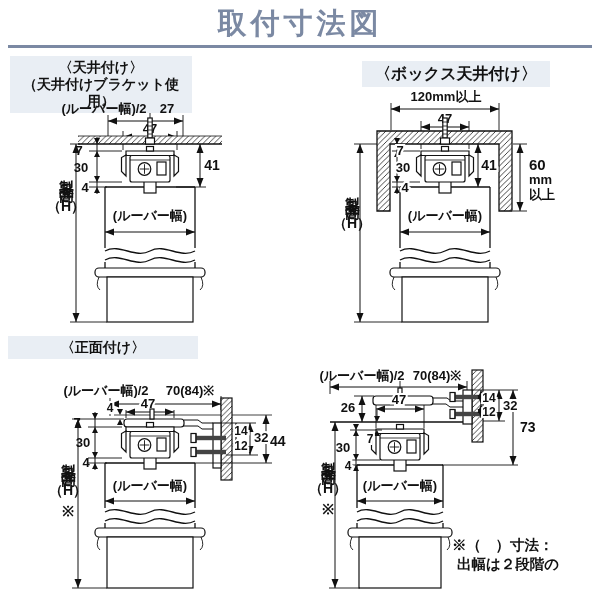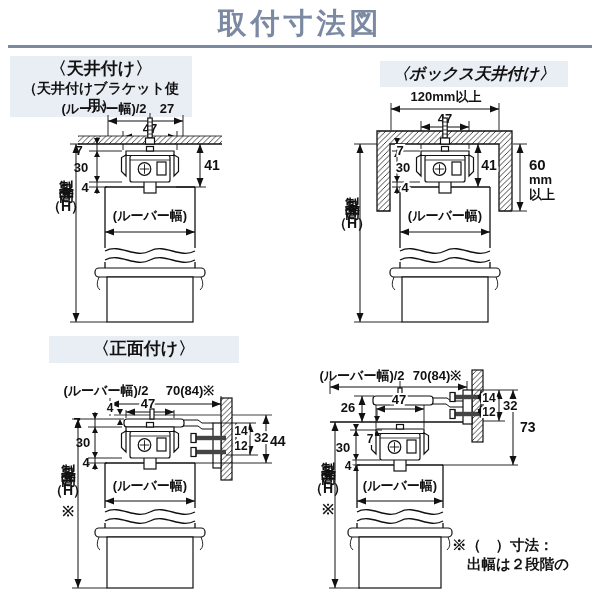--- a/index.html
+++ b/index.html
@@ -3,30 +3,30 @@
 <meta charset="utf-8">
 <style>
   html,body{margin:0;padding:0;background:#fff;}
   #stage{position:relative;width:600px;height:600px;background:#fff;overflow:hidden;
          font-family:"Liberation Sans",sans-serif;color:#111;}
   .abs{position:absolute;}
   #title{top:4px;left:0;width:600px;text-align:center;font-size:29px;font-weight:700;
          letter-spacing:4px;color:#7b89a3;}
   #rule{top:45px;left:8px;width:584px;height:3px;background:#7b89a3;}
   .hdr{background:#e9eef4;text-align:center;line-height:1.22;padding:3px 0;}
-  .hdr .l1{font-size:17px;font-weight:700;}
+  .hdr .l1{font-size:14px;font-weight:700;}
   .hdr .l2{font-size:14px;font-weight:700;}
   #hdr-ceiling{left:10px;top:56px;width:182px;}
-  #hdr-box{left:380px;top:61px;width:188px;font-style:italic;}
-  #hdr-front{left:8px;top:336px;width:190px;margin-left:41px;}
+  #hdr-box{left:362px;top:61px;width:188px;}
+  #hdr-front{left:8px;top:336px;width:190px;}
   .vlab{display:flex;flex-direction:column;align-items:center;font-size:15px;font-weight:700;}
   .vtxt{writing-mode:vertical-rl;text-orientation:upright;letter-spacing:3px;}
   .vh{margin-top:1px;font-size:14px;}
   #note{left:452px;top:536px;font-size:14.5px;font-weight:700;line-height:1.32;}
-  #note .ind{margin-left:15px;}
+  #note .ind{margin-left:5px;}
   svg{position:absolute;overflow:visible;}
   svg text{font-family:"Liberation Sans",sans-serif;fill:#111;text-anchor:middle;}
   .num{font-size:13px;font-weight:700;}
   .n12{font-size:12px;font-weight:700;}
   .n14{font-size:14px;font-weight:700;}
   .n15{font-size:15px;font-weight:700;}
   .ct{font-size:13px;font-weight:700;}
   .as{text-anchor:start;}
   .ws{stroke:#fff;stroke-width:4px;paint-order:stroke;}
   .dim{stroke:#111;stroke-width:1;fill:none;}

